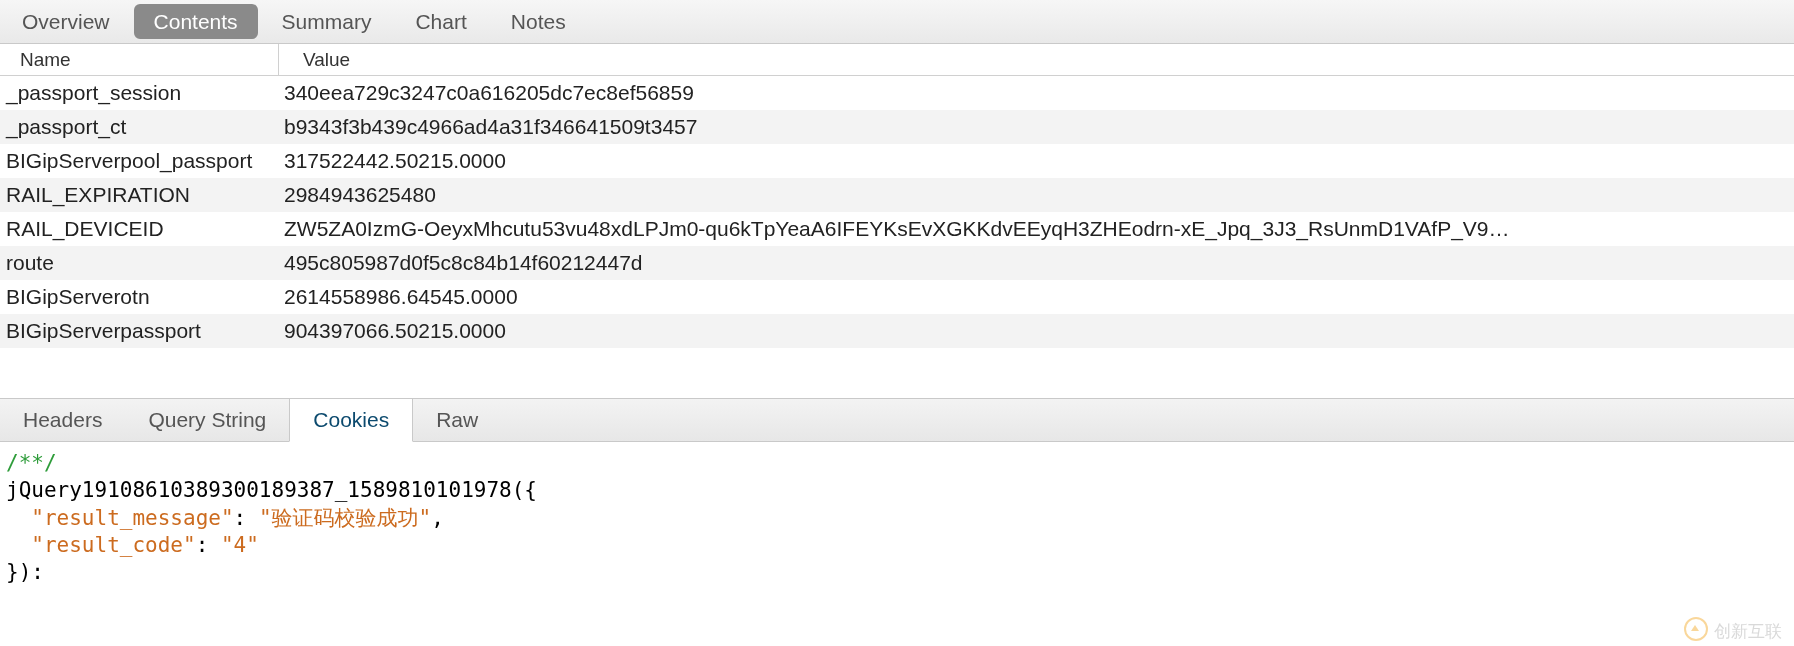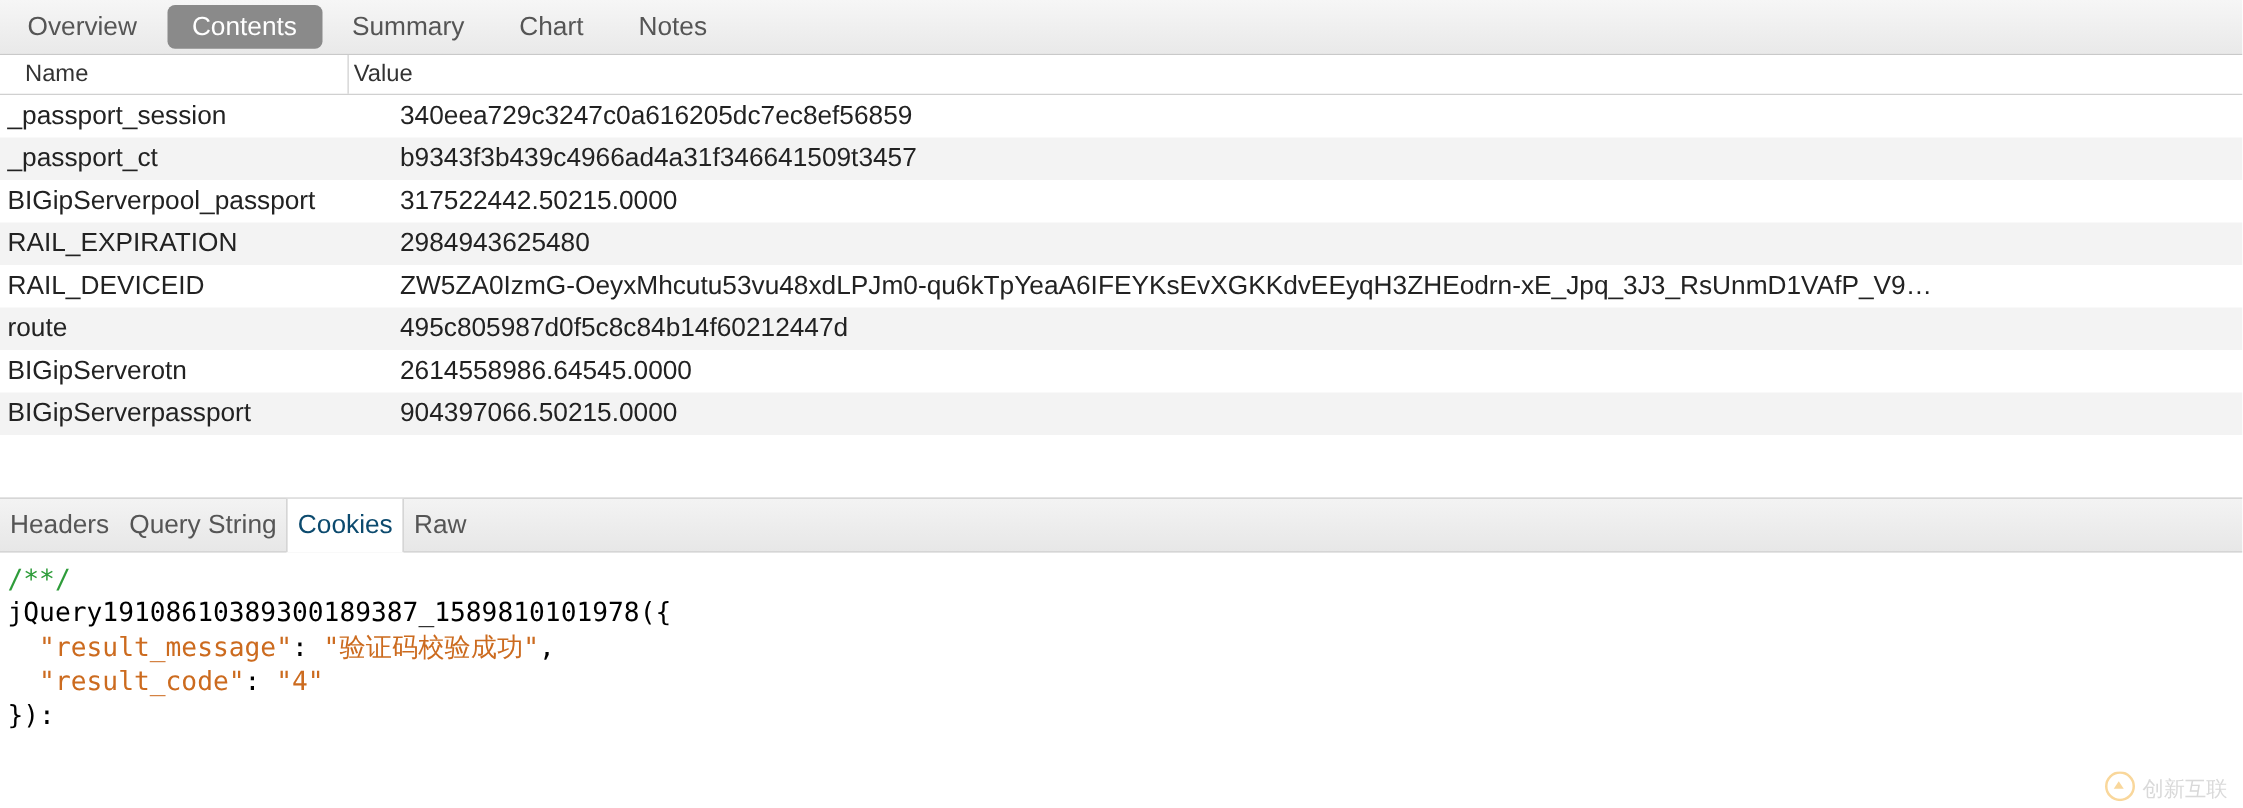--- a/index.html
+++ b/index.html
@@ -37,44 +37,44 @@
   .tbl-head {
     display:flex;
     border-bottom:1px solid #d0d0d0;
     height:32px;
     align-items:center;
     font-size:19px;
     color:#333;
     background:#fff;
   }
   .col-name { width:278px; padding-left:20px; }
-  .col-value { flex:1; padding-left:4px; border-left:1px solid #d0d0d0; height:100%; display:flex; align-items:center; }
+  .col-value { flex:1; padding-left:24px; border-left:1px solid #d0d0d0; height:100%; display:flex; align-items:center; }
   .tbl-body .row {
     display:flex;
     height:34px;
     align-items:center;
     font-size:21px;
   }
   .tbl-body .row:nth-child(even){ background:#f3f3f3; }
   .tbl-body .row .c-name { width:278px; padding-left:6px; white-space:nowrap; overflow:hidden; }
-  .tbl-body .row .c-val { flex:1; padding-left:6px; white-space:nowrap; overflow:hidden; text-overflow:ellipsis;margin-left:36px; }
+  .tbl-body .row .c-val { flex:1; padding-left:6px; white-space:nowrap; overflow:hidden; text-overflow:ellipsis; }
   .gap { height:50px; }
   
   .sub-tabs {
     display:flex;
     align-items:stretch;
     background:linear-gradient(#f3f3f3,#e7e7e7);
     border-top:1px solid #c9c9c9;
     border-bottom:1px solid #c9c9c9;
     height:44px;
   }
   .sub-tab {
     display:flex;
     align-items:center;
-    padding:0 8px;
+    padding:0 23px;
     color:#555;
     font-size:21px;
     cursor:default;
   }
   .sub-tab.active {
     background:#fff;
     color:#0c4a6e;
     border-left:1px solid #c9c9c9;
     border-right:1px solid #c9c9c9;
     margin-bottom:-1px;

